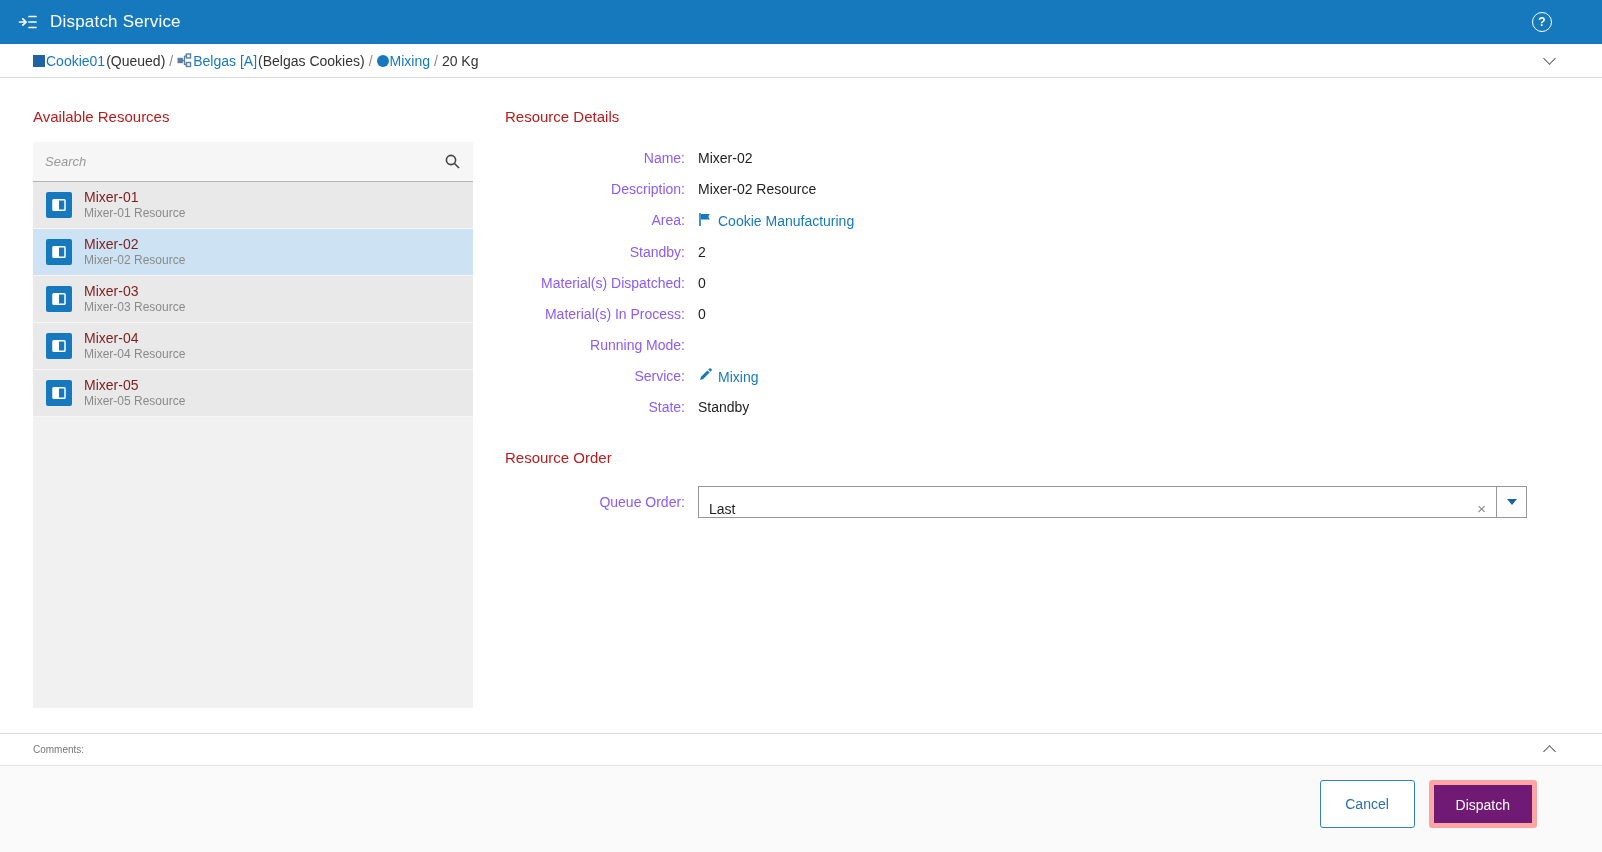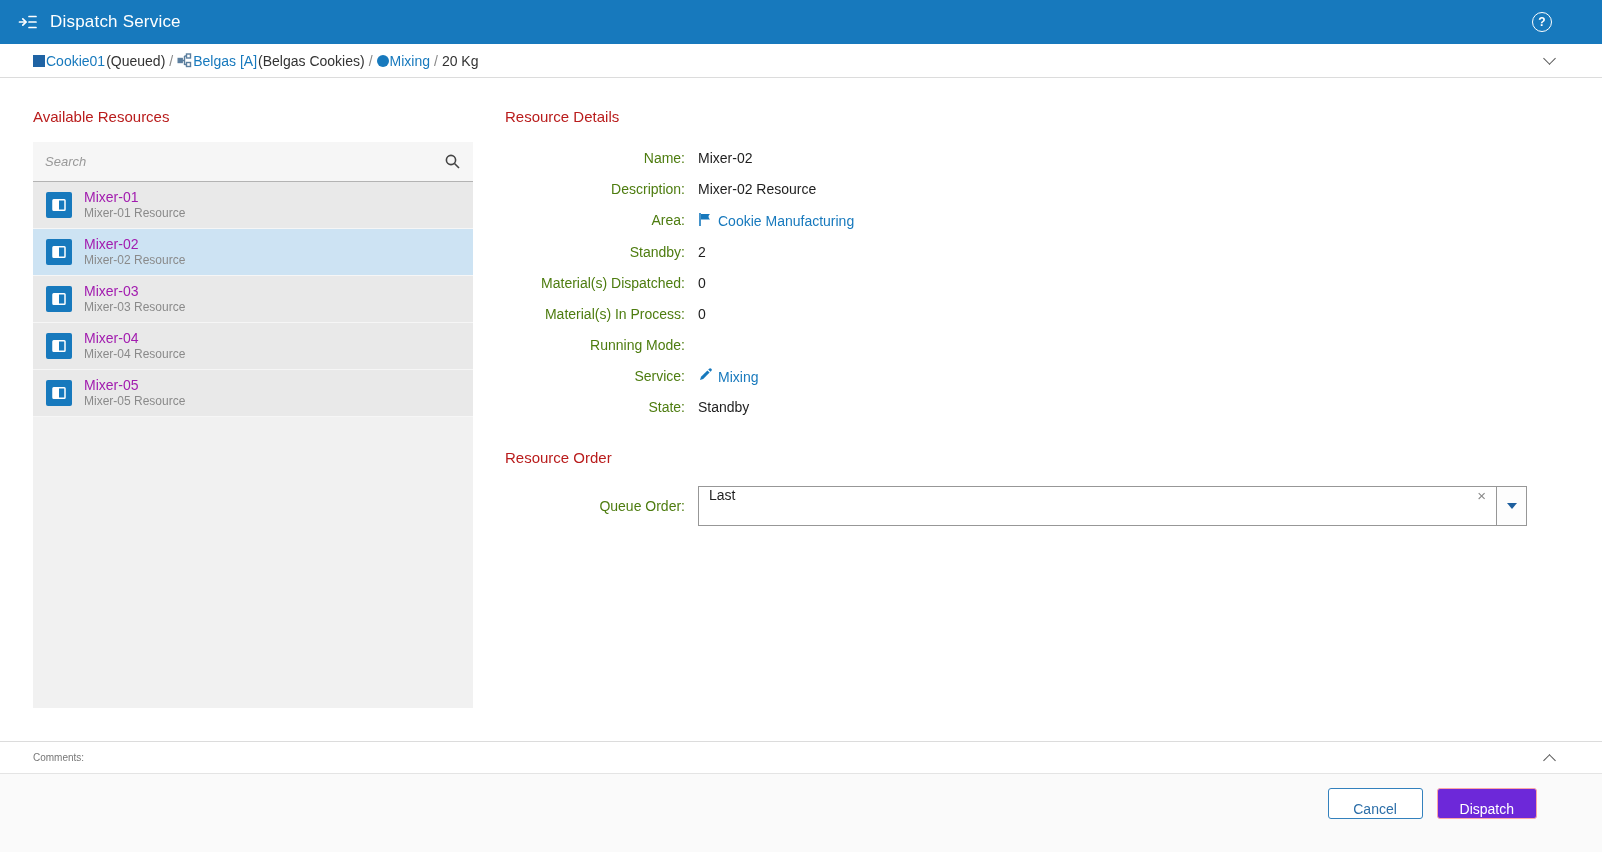--- a/index.html
+++ b/index.html
@@ -99,44 +99,44 @@
     display: flex; align-items: center;
     padding-left: 13px; gap: 12px;
     cursor: pointer;
   }
   .res-item.selected { background: #cde3f3; }
   .res-icon {
     width: 26px; height: 26px; flex: 0 0 26px;
     background: #1779bd; border-radius: 2px;
     display: flex; align-items: center; justify-content: center;
   }
-  .res-name { font-size: 14px; color: #a21caf; line-height: 17px; }
+  .res-name { font-size: 14px; color: #7f1d1d; line-height: 17px; }
   .res-desc { font-size: 12px; color: #8a8a8a; line-height: 15px; }
 
   
   .details-block { margin-top: 18px; }
   .detail-row { display: flex; align-items: flex-start; padding: 7px 0; min-height: 31px; }
   .detail-label {
     width: 193px; flex: 0 0 193px;
     text-align: right;
-    color: #4d7c0f;
+    color: #8b5cf6;
     font-size: 14px;
     padding-right: 13px;
   }
   .detail-value { font-size: 14px; color: #1e1e1e; display: flex; align-items: center; gap: 6px; }
   .detail-value.link { color: #1779bd; cursor: pointer; }
 
   .order-block { margin-top: 26px; }
   .order-row { display: flex; align-items: center; margin-top: 20px; }
   .combo {
     flex: 1;
-    height: 40px;
+    height: 32px;
     border: 1px solid #979797;
     background: #fff;
-    display: flex; align-items: flex-start;
+    display: flex; align-items: flex-end;
     cursor: pointer;
   }
   .combo-value { flex: 1; padding-left: 10px; font-size: 14px; color: #1e1e1e; }
   .combo-clear { color: #8a8a8a; font-size: 15px; padding: 0 10px; cursor: pointer; }
   .combo-btn {
     width: 30px; height: 100%;
     border-left: 1px solid #979797;
     background: #fdfdfd;
     display: flex; align-items: center; justify-content: center;
     cursor: pointer;
@@ -162,30 +162,30 @@
 
   
   .footerbar {
     flex: 1 0 auto;
     background: #fafafa;
     display: flex; justify-content: flex-end; align-items: flex-start;
     gap: 14px;
     padding: 14px 65px 0 0;
   }
   .btn {
-    height: 31px;
+    height: 48px;
     min-width: 95px;
     padding: 12px 22px;
     font-size: 14px;
     font-family: "Liberation Sans", sans-serif;
     border-radius: 3px;
     cursor: pointer;
   }
   .btn-cancel { background: #fff; border: 1px solid #3381bd; color: #2c6ea8; }
-  .btn-dispatch { background: #6d28d9; border: 1px solid #fca5a5; color: #fff; }
+  .btn-dispatch { background: #701a75; border: 5px solid #fca5a5; color: #fff; }
 </style>
 </head>
 <body>
 
 <header class="titlebar">
   <span class="dispatch-ic">
     <svg width="20" height="20" viewBox="0 0 20 20" fill="none" stroke="#ffffff" stroke-width="1.7" stroke-linecap="round">
       <line x1="11" y1="4.5" x2="18" y2="4.5"></line>
       <line x1="11" y1="10" x2="18" y2="10"></line>
       <line x1="11" y1="15.5" x2="18" y2="15.5"></line>

